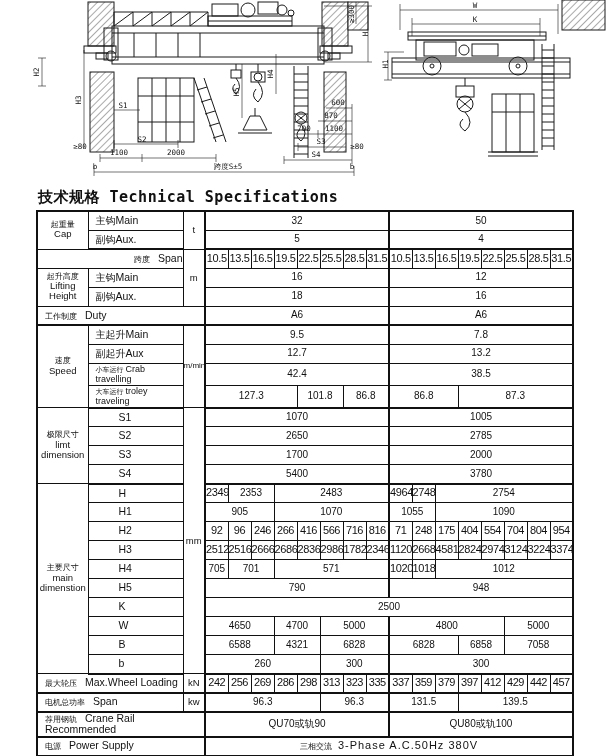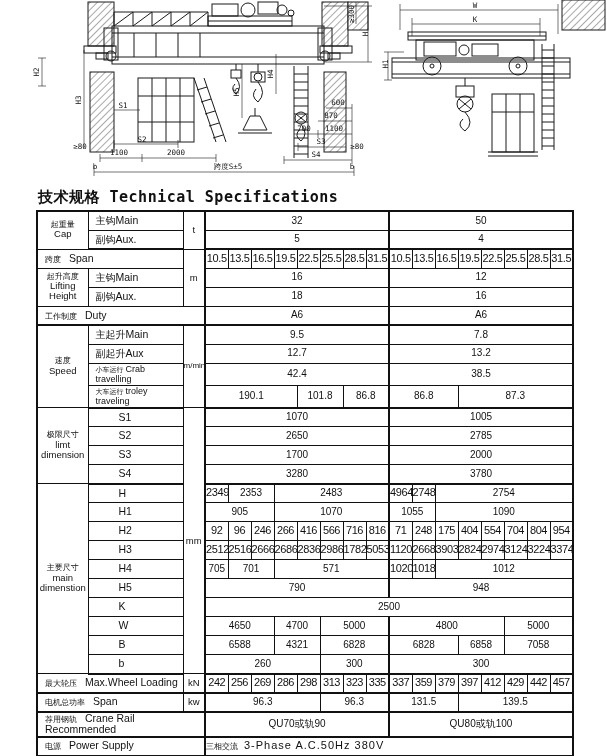--- a/index.html
+++ b/index.html
@@ -27,22 +27,22 @@
   .spec td.lb.sm .zh{font-size:7px;margin-right:2px}
   .spec td.lb.sm .en{font-size:9px}
   .spec td.lb2{text-align:left;padding-left:30px;font-size:10.5px}
   .spec td.u{font-size:9.5px}
   .spec td.u.us{font-size:8px}
   .spec td.sp{font-size:11px;letter-spacing:-.3px}
   .spec td.n{font-size:11px;letter-spacing:-.4px}
   .spec td.lab{text-align:left;padding-left:7px}
   .spec td.lab .zh{font-size:8px;margin-right:8px}
   .spec td.lab .en{font-size:10.5px}
-  .spec td.lab.ctr{text-align:left}
-  .spec td.pw{text-align:left}
+  .spec td.lab.ctr{text-align:right}
+  .spec td.pw{text-align:center}
   .spec td.pw .zh{font-size:8px;margin-right:6px}
   .spec td.pw .en{font-size:11px;letter-spacing:1px}
   svg{display:block}
 </style>
 </head>
 <body>
 
 <div class="drawings">
 
   <div class="view" style="left:0;width:390px;height:192px">
@@ -278,21 +278,21 @@
         <td colspan="8" class="g">12.7</td>
         <td colspan="8" class="g">13.2</td>
       </tr>
       <tr>
         <td class="lb sm"><span class="zh">小车运行</span><span class="en">Crab travelling</span></td>
         <td colspan="8" class="g">42.4</td>
         <td colspan="8" class="g">38.5</td>
       </tr>
       <tr class="sect">
         <td class="lb sm"><span class="zh">大车运行</span><span class="en">troley traveling</span></td>
-        <td colspan="4" class="g">190.1</td>
+        <td colspan="4" class="g">127.3</td>
         <td colspan="2">101.8</td>
         <td colspan="2">86.8</td>
         <td colspan="3" class="g">86.8</td>
         <td colspan="5">87.3</td>
       </tr>
       <tr>
         <td rowspan="4" class="la">
           <span class="zh">极限尺寸</span>
           <span class="en">limt
 dimension</span>
@@ -307,21 +307,21 @@
         <td colspan="8" class="g">2650</td>
         <td colspan="8" class="g">2785</td>
       </tr>
       <tr>
         <td class="lb2">S3</td>
         <td colspan="8" class="g">1700</td>
         <td colspan="8" class="g">2000</td>
       </tr>
       <tr class="sect">
         <td class="lb2">S4</td>
-        <td colspan="8" class="g">3280</td>
+        <td colspan="8" class="g">5400</td>
         <td colspan="8" class="g">3780</td>
       </tr>
       <tr>
         <td rowspan="10" class="la">
           <span class="zh">主要尺寸</span>
           <span class="en">main
 dimenstion</span>
         </td>
         <td class="lb2">H</td>
         <td class="g n">2349</td>
@@ -359,24 +359,24 @@
       </tr>
       <tr>
         <td class="lb2">H3</td>
         <td class="g n">2512</td>
         <td class="n">2516</td>
         <td class="n">2666</td>
         <td class="n">2686</td>
         <td class="n">2836</td>
         <td class="n">2986</td>
         <td class="n">1782</td>
-        <td class="n">5053</td>
+        <td class="n">2346</td>
         <td class="g n">1120</td>
         <td class="n">2668</td>
-        <td class="n">3903</td>
+        <td class="n">4581</td>
         <td class="n">2824</td>
         <td class="n">2974</td>
         <td class="n">3124</td>
         <td class="n">3224</td>
         <td class="n">3374</td>
       </tr>
       <tr>
         <td class="lb2">H4</td>
         <td class="g">705</td>
         <td colspan="2">701</td>

